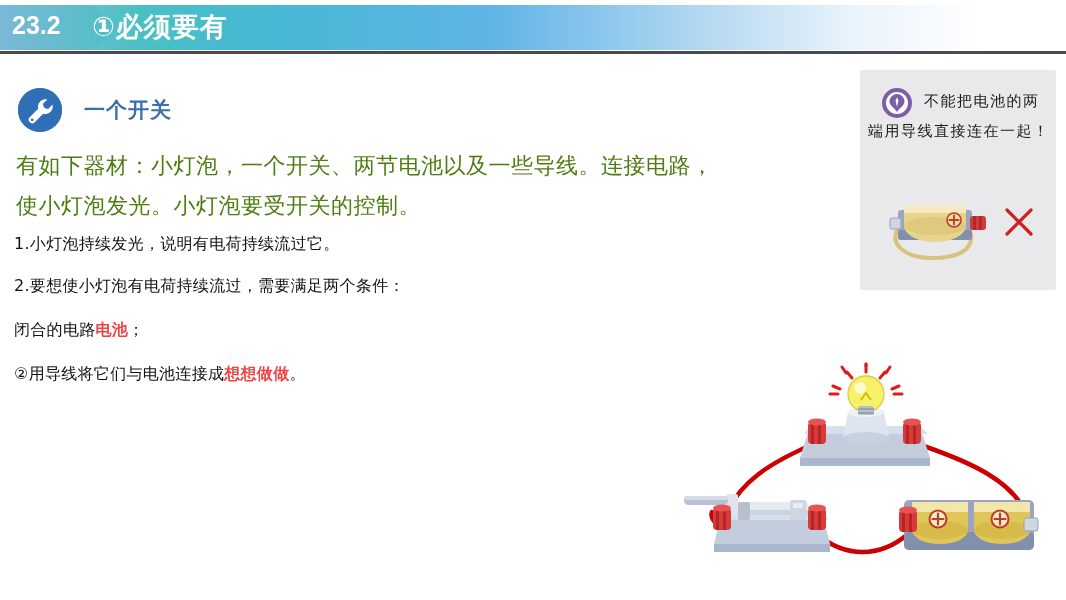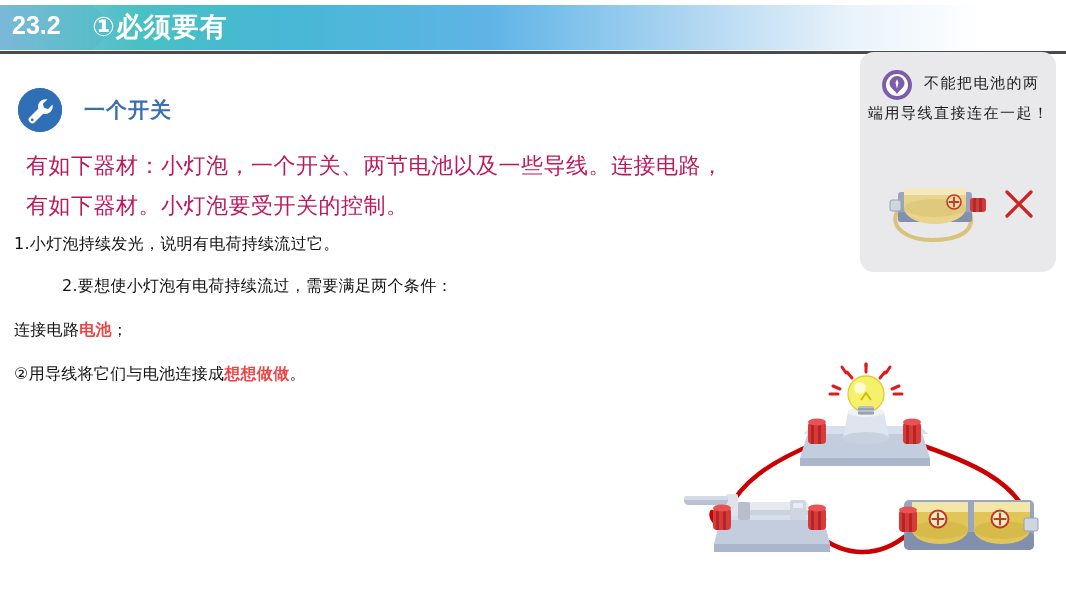--- a/index.html
+++ b/index.html
@@ -88,53 +88,52 @@
     letter-spacing: 1px;
   }
 
   
   .para-serif {
     position: absolute;
     left: 16px;
     width: 830px;
     font-family: "DejaVu Serif", "Liberation Serif", serif;
     font-size: 22px;
-    color: #be185d;
+    color: #4d7c0f;
     line-height: 40px;
     letter-spacing: 0.5px;
-    margin-left: 10px;
   }
   .para-serif.l1 { top: 146px; }
   .para-serif.l2 { top: 186px; }
 
   .para-sans {
     position: absolute;
     left: 14px;
     font-family: "DejaVu Sans", "Liberation Sans", sans-serif;
     font-size: 16px;
     color: #111111;
     letter-spacing: 0.3px;
     white-space: nowrap;
   }
   .para-sans.p1 { top: 234px; }
-  .para-sans.p2 { top: 276px; margin-left: 48px; }
+  .para-sans.p2 { top: 276px; }
   .para-sans.p3 { top: 320px; }
   .para-sans.p4 { top: 364px; }
   .hl-red {
     color: #ef4444;
     font-weight: bold;
   }
 
   
   .warn-box {
     position: absolute;
-    left: 860px; top: 52px;
+    left: 860px; top: 70px;
     width: 196px; height: 220px;
     background: #e9e9eb;
-    border-radius: 14px;
+    border-radius: 2px;
   }
   .warn-icon {
     position: absolute;
     left: 22px; top: 18px;
     width: 30px; height: 30px;
   }
   .warn-text {
     position: absolute;
     left: 8px; top: 16px;
     width: 182px;
@@ -177,27 +176,27 @@
     <svg width="44" height="44" viewBox="0 0 44 44">
       <circle cx="22" cy="22" r="22" fill="#2f6fb5"></circle>
       <path d="M29.5 11.5 a7.6 7.6 0 0 0 -9.3 9.3 L11.5 29.5 a3 3 0 0 0 0 4.2 l0.8 0.8 a3 3 0 0 0 4.2 0 l8.7 -8.7 a7.6 7.6 0 0 0 9.3 -9.3 l-4.4 4.4 -4.1 -1.1 -1.1 -4.1 z" fill="#ffffff"></path>
       <circle cx="14.2" cy="31.8" r="1.35" fill="#2f6fb5"></circle>
     </svg>
   </span>
   <span class="section-head-label">一个开关</span>
 </div>
 
 <div class="para-serif l1">有如下器材：小灯泡，一个开关、两节电池以及一些导线。连接电路，</div>
-<div class="para-serif l2">有如下器材。小灯泡要受开关的控制。</div>
+<div class="para-serif l2">使小灯泡发光。小灯泡要受开关的控制。</div>
 
 <div class="para-sans p1">1.小灯泡持续发光，说明有电荷持续流过它。</div>
 <div class="para-sans p2">2.要想使小灯泡有电荷持续流过，需要满足两个条件：</div>
 
 <div class="para-sans p3">
-  <span>连接电路</span><span class="hl-red">电池</span><span>；</span>
+  <span>闭合的电路</span><span class="hl-red">电池</span><span>；</span>
 </div>
 
 <div class="para-sans p4">
   <span>②用导线将它们与电池连接成</span><span class="hl-red">想想做做</span><span>。</span>
 </div>
 
 <div class="warn-box">
 
   <span class="warn-icon">
     <svg width="30" height="30" viewBox="0 0 30 30">

